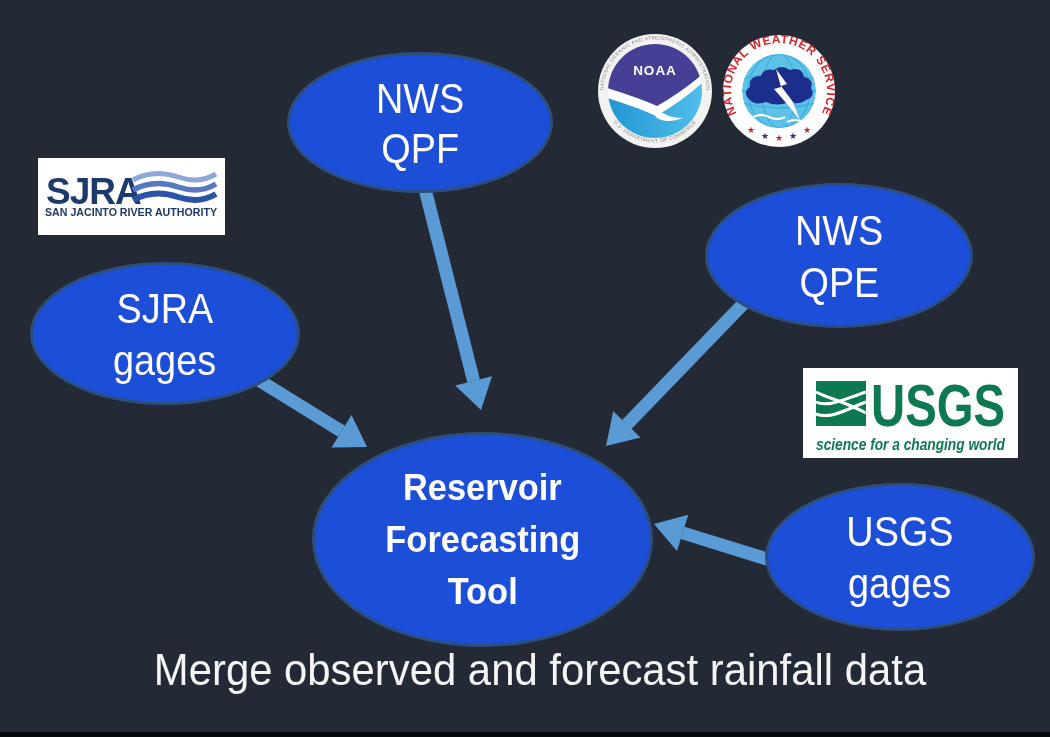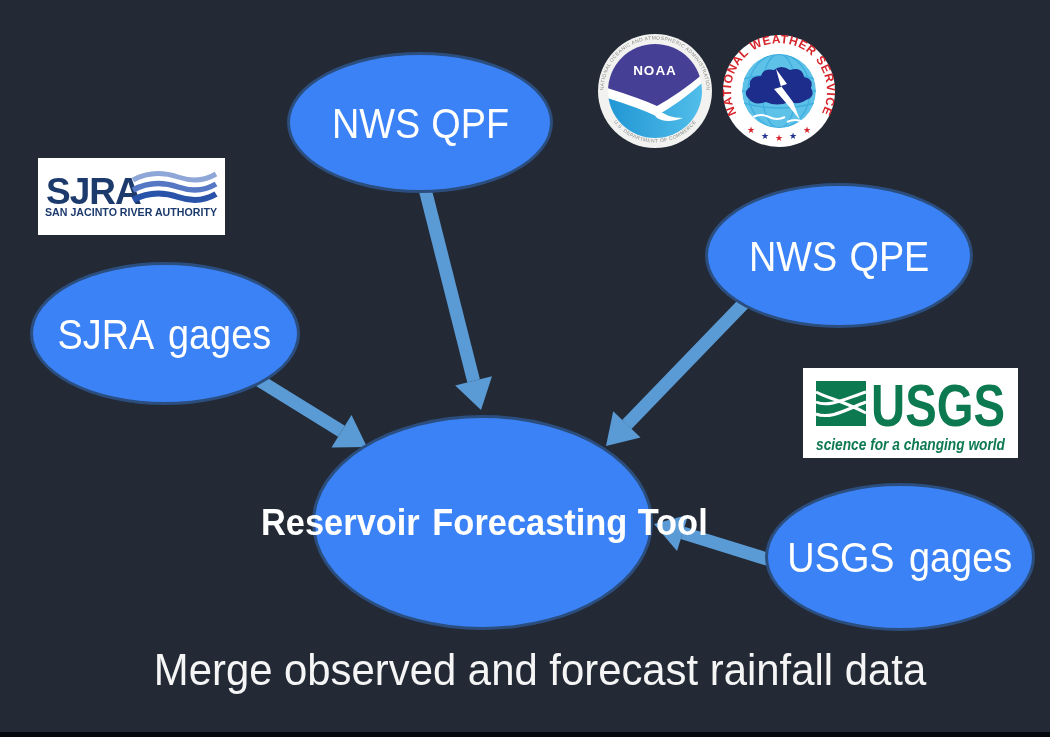--- a/index.html
+++ b/index.html
@@ -1,25 +1,25 @@
 <!DOCTYPE html>
 <html><head>
 <meta charset="utf-8">
 <style>
   * { margin:0; padding:0; box-sizing:border-box; }
   body { width:1050px; height:737px; overflow:hidden; }
   .page { position:relative; width:1050px; height:737px; background:#232a36; overflow:hidden; font-family:"Liberation Sans", sans-serif; }
   .arrows { position:absolute; left:0; top:0; }
-  .node { position:absolute; border-radius:50%; background:#3b82f6; border:3px solid #2b4e7e; color:#fff; display:flex; flex-direction:row; align-items:center; justify-content:center; text-align:left; }
+  .node { position:absolute; border-radius:50%; background:#1d4ed8; border:3px solid #2b4e7e; color:#fff; display:flex; flex-direction:column; align-items:center; justify-content:center; text-align:left; }
   .node span { display:block; transform:scaleX(0.88); }
   #node-qpf   { left:287px; top:52px;  width:266px; height:141px; font-size:43px; line-height:50px; }
   #node-sjra  { left:30px;  top:262px; width:270px; height:143px; font-size:43px; line-height:52px; }
   #node-qpe   { left:705px; top:183px; width:268px; height:145px; font-size:43px; line-height:52px; }
   #node-usgs  { left:765px; top:483px; width:270px; height:148px; font-size:43px; line-height:52px; }
-  #node-center{ left:312px; top:415px; width:341px; height:215px; font-size:37px; line-height:52px; font-weight:bold; }
+  #node-center{ left:312px; top:432px; width:341px; height:215px; font-size:37px; line-height:52px; font-weight:bold; }
   #node-center span { transform:scaleX(0.93); }
   .logo { position:absolute; }
   #logo-sjra { left:38px; top:158px; width:187px; height:77px; }
   #logo-noaa { left:596px; top:32px; width:118px; height:118px; }
   #logo-nws  { left:722px; top:34px; width:114px; height:114px; }
   #logo-usgs { left:803px; top:368px; width:215px; height:90px; }
   .caption { position:absolute; left:0px; right:-30px; top:644px; text-align:center; color:#f5f5f5; font-size:45px; transform:scaleX(0.93); }
   .bottom-bar { position:absolute; left:0; right:0; bottom:0; height:5px; background:#05080c; }
 </style>
 </head>

